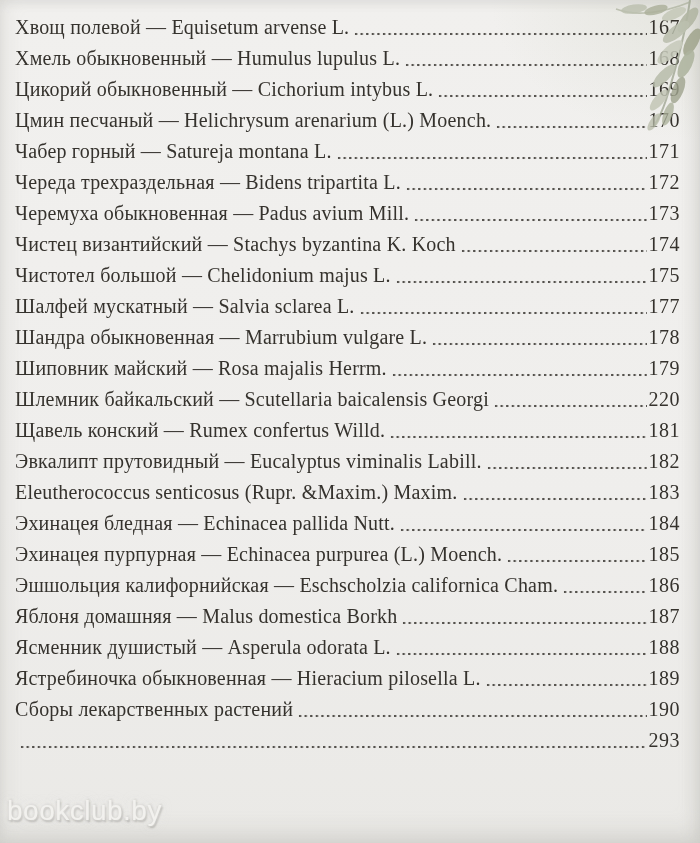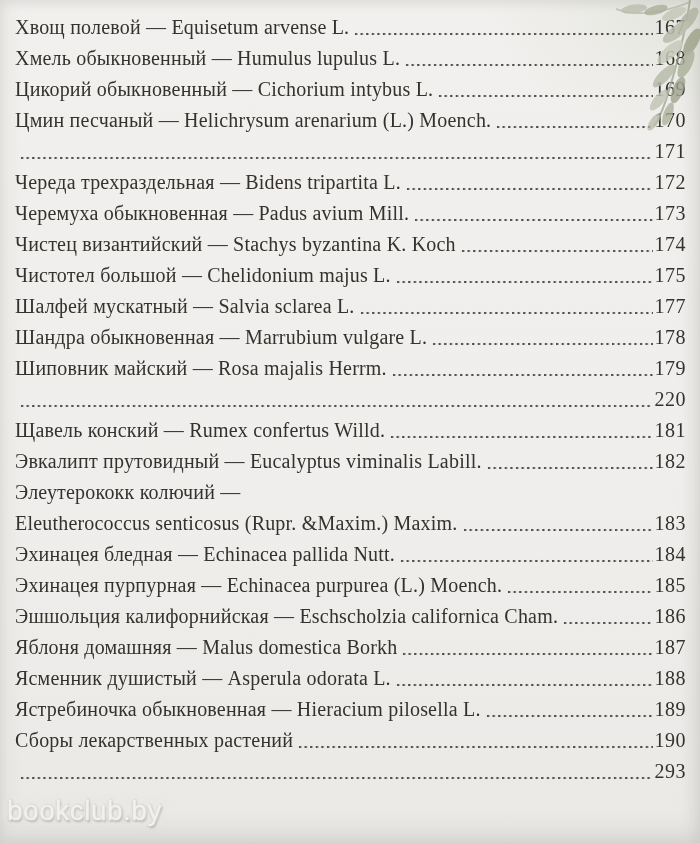--- a/index.html
+++ b/index.html
@@ -12,21 +12,21 @@
     position:relative;width:700px;height:843px;
     background:
       radial-gradient(ellipse 300px 200px at 100% 0%, rgba(183,188,164,0.22), rgba(183,188,164,0) 70%),
       linear-gradient(180deg,#f1f0ee 0%, #efeeec 60%, #eae9e6 100%);
     box-shadow:inset 0 -10px 22px rgba(150,148,142,0.22),
                inset -6px 0 14px rgba(160,158,152,0.12),
                inset 0 4px 10px rgba(185,183,178,0.12);
   }
   .toc{
     position:absolute;left:0;top:0;right:0;
-    padding:12px 14px 0 15px;
+    padding:12px 20px 0 15px;
   }
   .entry{display:flex;align-items:baseline;line-height:31px;font-size:20px;color:#35322d;}
   .entry .t{white-space:nowrap;letter-spacing:0.2px;}
   .entry .leader{
     flex:1 1 auto;height:4px;align-self:flex-end;
     margin:0 2px 7px 5px;
     background-image:radial-gradient(circle at 2px 2px, rgba(62,59,54,0.88) 1.15px, transparent 1.55px);
     background-size:5.6px 4px;background-repeat:repeat-x;background-position:left bottom;
   }
   .entry .page-num{white-space:nowrap;letter-spacing:0.5px;}
@@ -76,20 +76,21 @@
       </div>
       <div class="two-wrap">
         <div class="entry">
           <span class="t">Цмин песчаный — Helichrysum arenarium (L.) Moench. </span>
           <span class="leader"></span>
           <span class="page-num">170</span>
         </div>
       </div>
       <div class="two-wrap">
         <div class="entry">
+          <span class="t">Чабер горный — Satureja montana L.</span>
           <span class="leader"></span>
           <span class="page-num">171</span>
         </div>
       </div>
       <div class="two-wrap">
         <div class="entry">
           <span class="t">Череда трехраздельная — Bidens tripartita L. </span>
           <span class="leader"></span>
           <span class="page-num">172</span>
         </div>
@@ -131,40 +132,40 @@
       </div>
       <div class="two-wrap">
         <div class="entry">
           <span class="t">Шиповник майский — Rosa majalis Herrm. </span>
           <span class="leader"></span>
           <span class="page-num">179</span>
         </div>
       </div>
       <div class="two-wrap">
         <div class="entry">
+          <span class="t">Шлемник байкальский — Scutellaria baicalensis Georgi</span>
           <span class="leader"></span>
           <span class="page-num">220</span>
         </div>
       </div>
       <div class="two-wrap">
         <div class="entry">
           <span class="t">Щавель конский — Rumex confertus Willd. </span>
           <span class="leader"></span>
           <span class="page-num">181</span>
         </div>
       </div>
       <div class="two-wrap">
         <div class="entry">
           <span class="t">Эвкалипт прутовидный — Eucalyptus viminalis Labill.</span>
           <span class="leader"></span>
           <span class="page-num">182</span>
         </div>
       </div>
       <div class="two-wrap">
-        <div class="l1">Элеутерококк колючий —</div>
         <div class="entry">
           <span class="t">Eleutherococcus senticosus (Rupr. &amp;Maxim.) Maxim. </span>
           <span class="leader"></span>
           <span class="page-num">183</span>
         </div>
       </div>
       <div class="two-wrap">
         <div class="entry">
           <span class="t">Эхинацея бледная — Echinacea pallida Nutt. </span>
           <span class="leader"></span>

